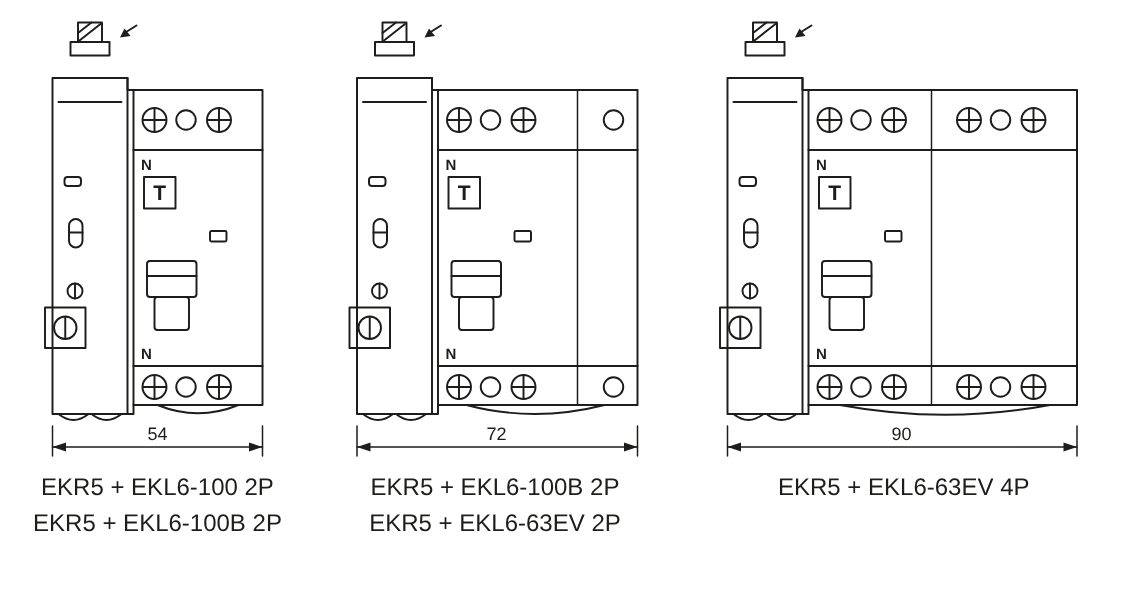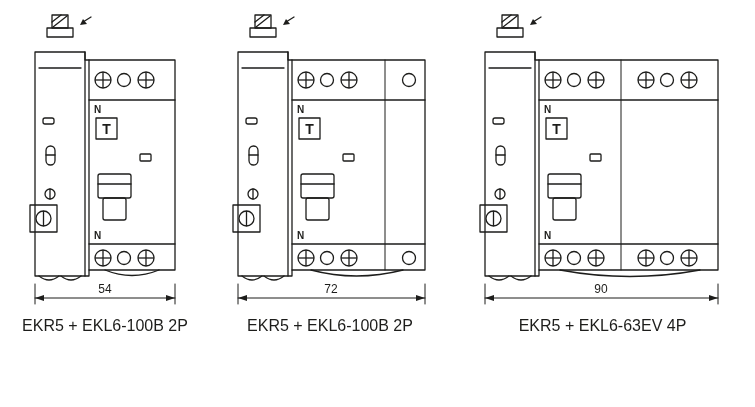--- a/index.html
+++ b/index.html
@@ -102,20 +102,21 @@
       <g>
         <line class="ln thin" x1="25" y1="276" x2="25" y2="296"></line>
         <line class="ln thin" x1="165" y1="276" x2="165" y2="296"></line>
         <line class="ln thin" x1="25" y1="290" x2="165" y2="290"></line>
         <polygon points="25,290 34,287 34,293" fill="#1d1d1b" stroke="none"></polygon>
         <polygon points="165,290 156,287 156,293" fill="#1d1d1b" stroke="none"></polygon>
         <text class="dim" x="95" y="285" text-anchor="middle">54</text>
       </g>
     </svg>
     <div class="captions">
+      <div>EKR5 + EKL6-100 2P</div>
       <div>EKR5 + EKL6-100B 2P</div>
     </div>
   </div>
 
   <div class="figure">
     <svg width="235" height="302" viewBox="0 0 235 302">
       <g class="ln">
         <rect x="42" y="7" width="16" height="13"></rect>
         <line x1="43" y1="19" x2="57" y2="8"></line>
         <line x1="42" y1="14" x2="51" y2="7"></line>
@@ -177,20 +178,21 @@
         <line class="ln thin" x1="25" y1="276" x2="25" y2="296"></line>
         <line class="ln thin" x1="212" y1="276" x2="212" y2="296"></line>
         <line class="ln thin" x1="25" y1="290" x2="212" y2="290"></line>
         <polygon points="25,290 34,287 34,293" fill="#1d1d1b" stroke="none"></polygon>
         <polygon points="212,290 203,287 203,293" fill="#1d1d1b" stroke="none"></polygon>
         <text class="dim" x="118" y="285" text-anchor="middle">72</text>
       </g>
     </svg>
     <div class="captions">
       <div>EKR5 + EKL6-100B 2P</div>
+      <div>EKR5 + EKL6-63EV 2P</div>
     </div>
   </div>
 
   <div class="figure">
     <svg width="285" height="302" viewBox="0 0 285 302">
       <g class="ln">
         <rect x="42" y="7" width="16" height="13"></rect>
         <line x1="43" y1="19" x2="57" y2="8"></line>
         <line x1="42" y1="14" x2="51" y2="7"></line>
         <rect x="37" y="20" width="26" height="9"></rect>

